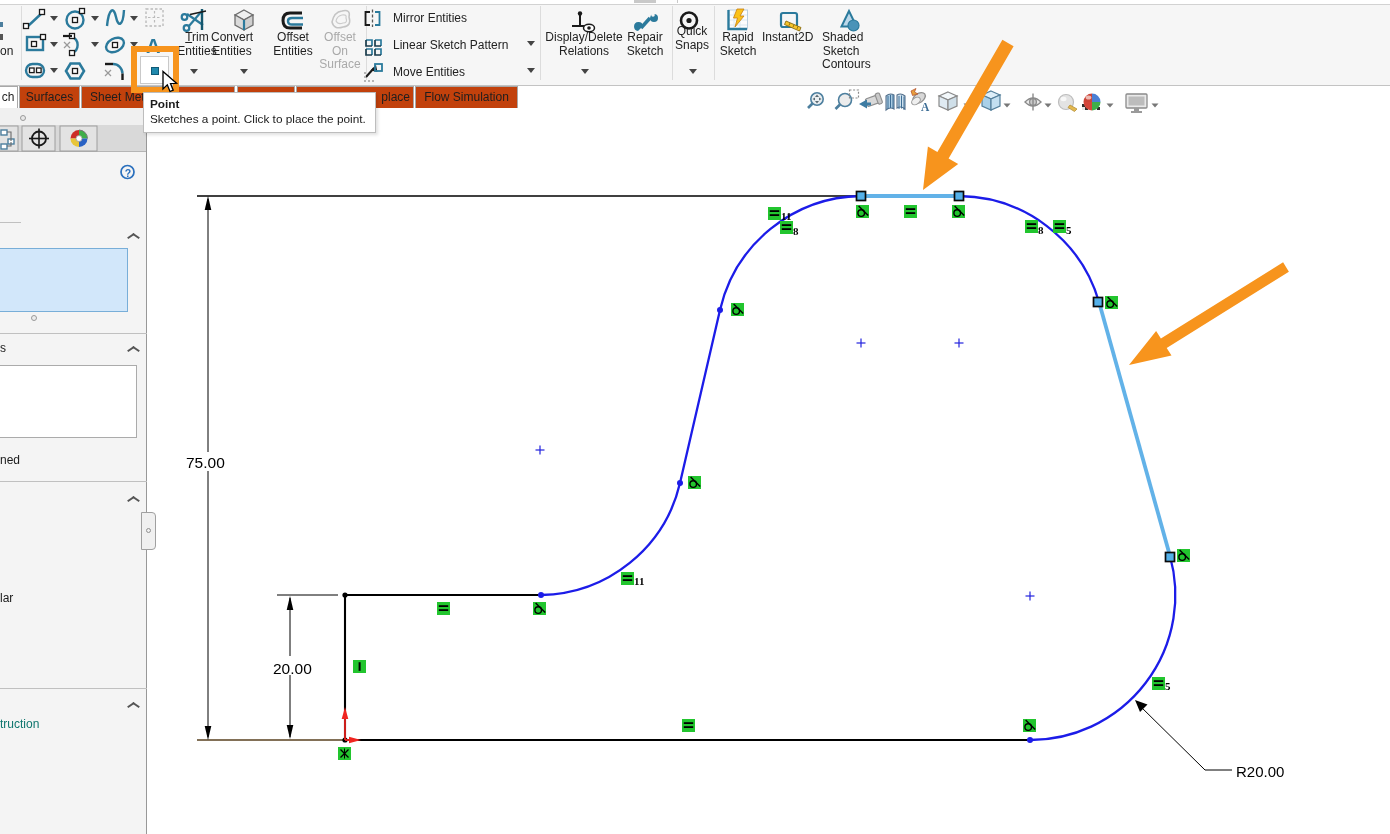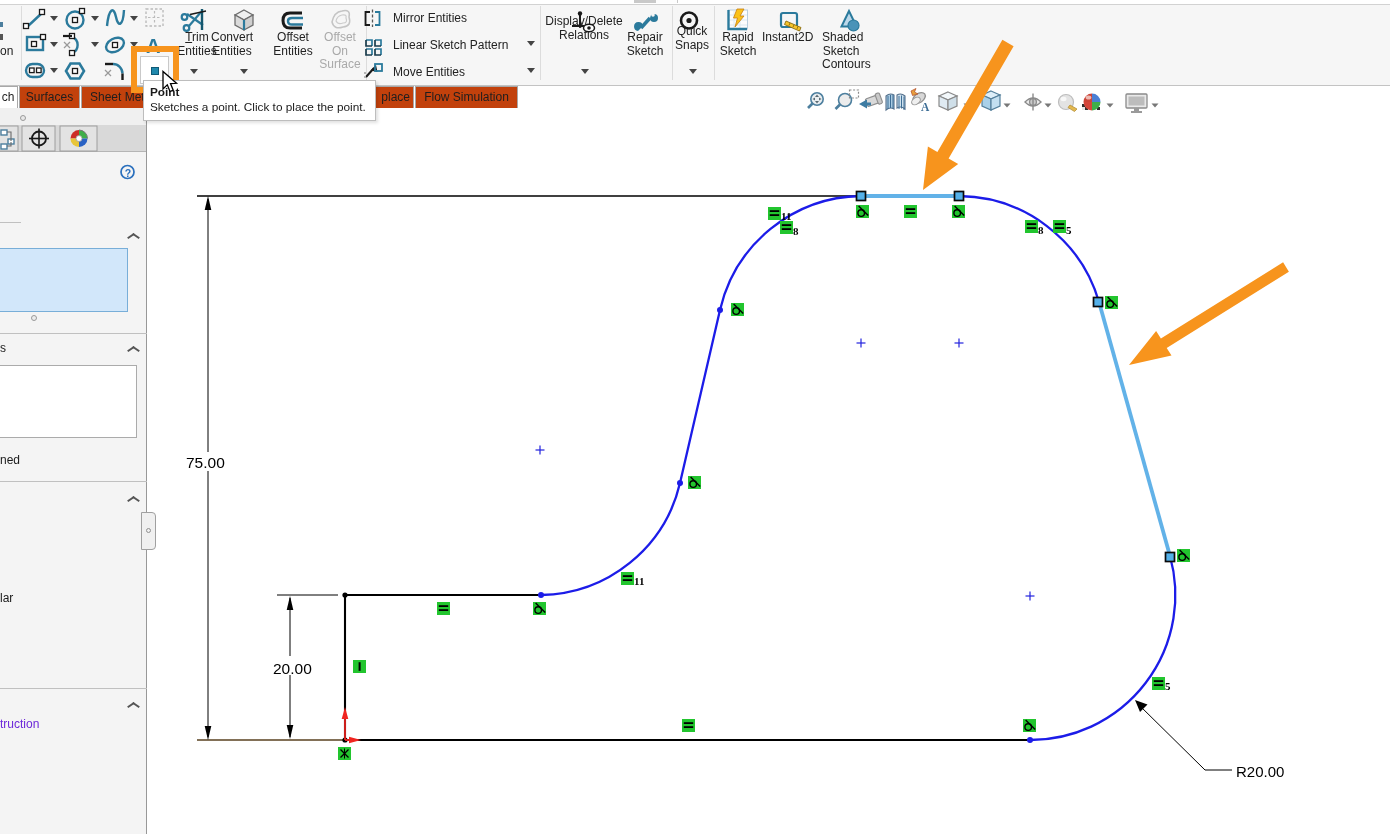--- a/index.html
+++ b/index.html
@@ -7,21 +7,21 @@
 .vsep{position:absolute;top:6px;height:74px;width:1px;background:#dcdcdc}
 .rlbl{position:absolute;font-size:12px;color:#222;text-align:center;line-height:13.5px;white-space:nowrap}
 .dd{position:absolute;width:0;height:0;border-left:4px solid transparent;border-right:4px solid transparent;border-top:5px solid #444}
 #tabs{position:absolute;left:0;top:86px;width:1390px;height:22px;background:#fff}
 .tab{position:absolute;top:0;height:22px;background:#c2410c;border:1px solid #a8a8a8;border-bottom:none;color:#1e1e1e;font-size:12px;text-align:center;line-height:21px}
 #panel{position:absolute;left:0;top:108px;width:147px;height:726px;background:#f4f4f4;border-right:1px solid #989898}
 .chev{position:absolute;width:10px;height:10px}
 .chev:before{content:"";position:absolute;left:0;top:6px;width:8px;height:2px;background:#555;transform:rotate(-35deg)}
 .chev:after{content:"";position:absolute;left:5.4px;top:6px;width:8px;height:2px;background:#555;transform:rotate(35deg)}
 .hline{position:absolute;height:1px;background:#c0c0c0}
-#tooltip{position:absolute;left:143px;top:80px;width:233px;height:41px;background:#fff;border:1px solid #bdbdbd;box-shadow:2px 2px 3px rgba(0,0,0,0.12);font-size:11.8px;color:#1a1a1a;padding:4px 6px;z-index:60;white-space:nowrap;line-height:15px}
+#tooltip{position:absolute;left:143px;top:92px;width:233px;height:41px;background:#fff;border:1px solid #bdbdbd;box-shadow:2px 2px 3px rgba(0,0,0,0.12);font-size:11.8px;color:#1a1a1a;padding:4px 6px;z-index:60;white-space:nowrap;line-height:15px}
 svg{display:block}
 </style></head>
 <body>
 <div id="ribbon">
 
   <div class="rlbl" style="left:0px;top:45px;font-size:12px">on</div>
   <div style="position:absolute;left:0;top:22px;width:3px;height:5px;background:#4d7f9e"></div>
   <div style="position:absolute;left:0;top:34px;width:3px;height:6px;background:#555"></div>
   <div class="vsep" style="left:21px"></div>
   <svg id="toolgrid" style="position:absolute;left:0;top:0;z-index:10" width="900" height="86" viewBox="0 0 900 86">
@@ -156,21 +156,21 @@
   <div class="vsep" style="left:672px"></div>
   <div class="vsep" style="left:714px"></div>
 
   <div class="rlbl" style="left:175px;top:31px;width:44px"><span style="text-decoration:underline">T</span>rim<br>Entities</div>
   <div class="rlbl" style="left:210px;top:31px;width:44px">Convert<br>Entities</div>
   <div class="rlbl" style="left:271px;top:31px;width:44px">Offset<br>Entities</div>
   <div class="rlbl" style="left:316px;top:31px;width:48px;color:#a9a9a9">Offset<br>On<br>Surface</div>
   <div class="rlbl" style="left:393px;top:12px;text-align:left">Mirror Entities</div>
   <div class="rlbl" style="left:393px;top:39px;text-align:right">Linear Sketch Pattern</div>
   <div class="rlbl" style="left:393px;top:66px;text-align:left">Move Entities</div>
-  <div class="rlbl" style="left:544px;top:15px;width:80px">Display/Delete<br>Relations</div>
+  <div class="rlbl" style="left:544px;top:31px;width:80px">Display/Delete<br>Relations</div>
   <div class="rlbl" style="left:625px;top:31px;width:40px">Repair<br>Sketch</div>
   <div class="rlbl" style="left:670px;top:25px;width:44px">Quick<br>Snaps</div>
   <div class="rlbl" style="left:716px;top:31px;width:44px">Rapid<br>Sketch</div>
   <div class="rlbl" style="left:762px;top:31px;width:42px">Instant2D</div>
   <div class="rlbl" style="left:822px;top:31px;width:38px">Shaded<br>Sketch<br>Contours</div>
 
   <div class="dd" style="left:50px;top:16px"></div>
   <div class="dd" style="left:91px;top:16px"></div>
   <div class="dd" style="left:130px;top:16px"></div>
   <div class="dd" style="left:50px;top:42px"></div>
@@ -208,21 +208,21 @@
   <div class="hline" style="left:0;top:225px;width:147px"></div>
   <div style="position:absolute;left:0;top:233px;font-size:12px;color:#1a1a1a">s</div>
   <div class="chev" style="left:127px;top:234px"></div>
   <div style="position:absolute;left:-2px;top:257px;width:139px;height:73px;background:#fff;border:1px solid #ababab"></div>
   <div style="position:absolute;left:0;top:345px;font-size:12px;color:#1a1a1a">ned</div>
   <div class="hline" style="left:0;top:373px;width:147px"></div>
   <div class="chev" style="left:127px;top:384px"></div>
   <div style="position:absolute;left:0;top:483px;font-size:12px;color:#1a1a1a">lar</div>
   <div class="hline" style="left:0;top:580px;width:147px"></div>
   <div class="chev" style="left:127px;top:590px"></div>
-  <div style="position:absolute;left:0;top:609px;font-size:12px;color:#6d28d9">truction</div>
+  <div style="position:absolute;left:0;top:609px;font-size:12px;color:#0f766e">truction</div>
 </div>
 
 <div style="position:absolute;left:141px;top:512px;width:15px;height:38px;background:#f0f0f0;border:1px solid #a0a0a0;border-radius:0 4px 4px 0;z-index:5"></div>
 <div style="position:absolute;left:146px;top:528px;width:5px;height:5px;border-radius:3px;border:1px solid #909090;z-index:6"></div>
 <svg id="hud" style="position:absolute;left:0;top:0;z-index:30;pointer-events:none" width="1390" height="130" viewBox="0 0 1390 130">
 
   <circle cx="817" cy="99" r="6.2" fill="#e9eef1" stroke="#4d7f9e" stroke-width="1.6"></circle>
   <line x1="812.5" y1="103.5" x2="808" y2="108" stroke="#4d7f9e" stroke-width="2.6"></line>
   <g fill="#5a6a72">
       <polygon points="817,94.5 815,97 819,97"></polygon>

